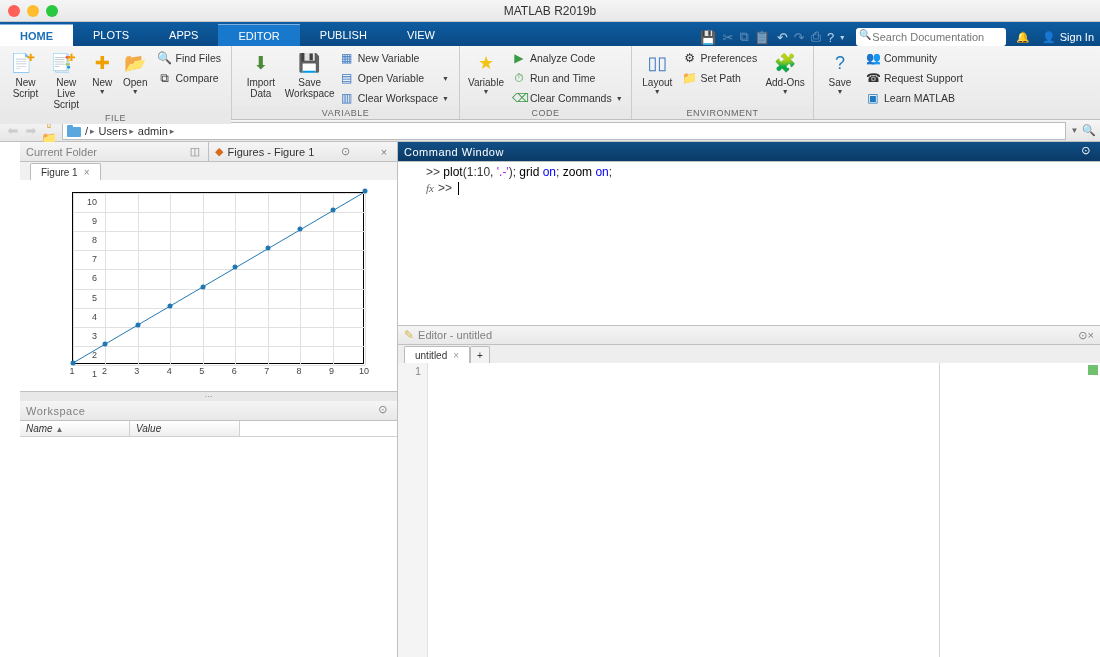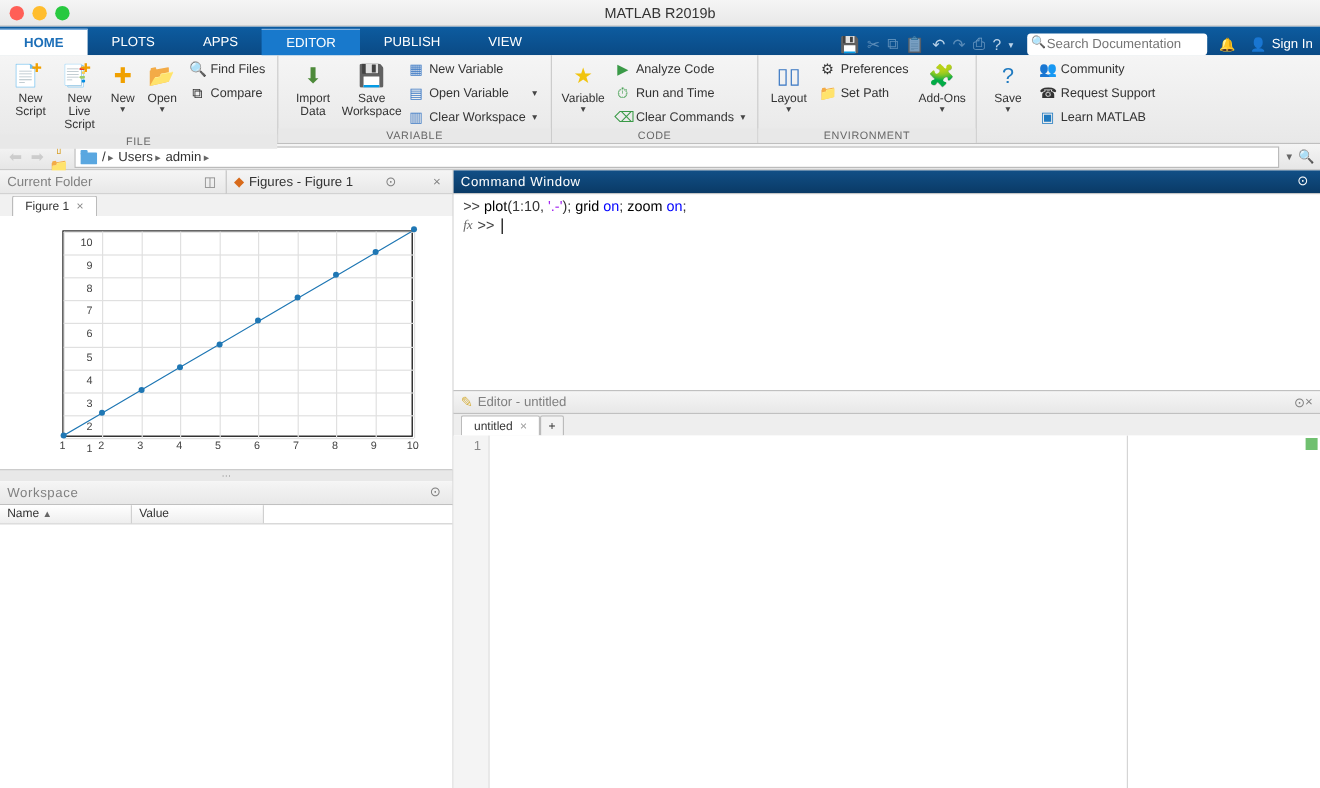--- a/index.html
+++ b/index.html
@@ -43,21 +43,21 @@
 
 .addrbar { height:22px; background:linear-gradient(#f5f5f5,#e6e6e6); border-bottom:1px solid #c0c0c0; display:flex; align-items:center; padding:0 4px; }
 .addrbar .nav-ic { width:18px; text-align:center; color:#888; cursor:pointer; font-size:13px; }
 .addrbar .nav-ic.disabled{color:#ccc;}
 .addrbar .pathbox { flex:1; background:#fff; border:1px solid #bbb; height:18px; margin:0 4px; display:flex; align-items:center; padding:0 4px; font-size:11px; gap:4px; }
 .crumb { display:flex; align-items:center; gap:2px; }
 .crumb .sep{color:#666; font-size:9px;}
 .addrbar .right { display:flex; align-items:center; gap:4px; }
 
 
-.mainarea { display:flex; height:calc(657px - 22px - 24px - 74px - 22px); }
+.mainarea { display:flex; height:calc(657px - 22px - 24px - 74px - 22px);padding-left:20px; }
 .leftcol { width:378px; display:flex; flex-direction:column; border-right:1px solid #bfbfbf; }
 .rightcol { flex:1; display:flex; flex-direction:column; }
 
 
 .panel-title { height:20px; background:linear-gradient(#f5f5f5,#e8e8e8); border-bottom:1px solid #c0c0c0; display:flex; align-items:center; padding:0 6px; font-size:11px; color:#808080; letter-spacing:.5px; }
 .panel-title.dark { background:linear-gradient(#114f86,#0a3a66); color:#fff; }
 .panel-title .spacer{flex:1;}
 .panel-title .pbtn { width:16px; height:16px; text-align:center; cursor:pointer; font-size:11px; color:inherit; }
 
 
@@ -77,26 +77,26 @@
 .gridline { position:absolute; background:#e0e0e0; }
 .tick-x { position:absolute; top:186px; font-size:9px; color:#444; transform:translateX(-50%); }
 .tick-y { position:absolute; right:300px; font-size:9px; color:#444; transform:translateY(50%); text-align:right; width:40px; }
 .dot { width:5px; height:5px; background:#1f77b4; border-radius:50%; position:absolute; transform:translate(-50%,50%); }
 .plot-diag { position:absolute; left:0; bottom:0; width:100%; height:100%; }
 .minimizebar { height:9px; background:#e8e8e8; text-align:center; font-size:8px; color:#888; }
 
 
 .workspace { flex:1; display:flex; flex-direction:column; background:#fff; }
 .ws-headrow { height:16px; display:flex; font-size:10px; border-bottom:1px solid #d0d0d0; }
-.ws-headrow div { padding:0 6px; border-right:1px solid #d0d0d0; background:linear-gradient(#fff,#eee); line-height:16px; }
+.ws-headrow div { padding:0 6px; border-right:1px solid #d0d0d0; background:linear-gradient(#fff,#eee); line-height:16px;font-style:italic; }
 .ws-headrow .sort{font-size:8px;color:#666;}
 
 
 .cmdwin { flex:0 0 163px; background:#fff; display:flex; flex-direction:column; }
-.cmdbody { flex:1; font-family: Menlo, Consolas, monospace; font-size:12px; padding:2px 8px; line-height:16px; }
+.cmdbody { flex:1; font-family: Menlo, Consolas, monospace; font-size:12px; padding:2px 8px; line-height:16px;margin-left:20px; }
 .cmdbody .prompt{color:#444;} .cmdbody .fn{color:#000;} .cmdbody .str{color:#a020f0;} .cmdbody .kw{color:#0000ff;}
 .cursor-line{display:flex;align-items:center;gap:4px;}
 .fx{font-style:italic;color:#666;font-family:serif;font-size:11px;}
 .caret{display:inline-block;width:1px;height:13px;background:#000;margin-left:2px;}
 
 
 .editor-title { height:20px; background:linear-gradient(#f5f5f5,#e8e8e8); border-top:1px solid #c0c0c0; border-bottom:1px solid #c0c0c0; display:flex; align-items:center; padding:0 6px; font-size:11px; color:#808080; }
 .editor-title .ic{margin-right:4px;color:#d7b142;font-size:12px;}
 .editor-title .spacer{flex:1;}
 .edtabs { height:18px; background:#eee; display:flex; align-items:flex-end; padding-left:6px; }

